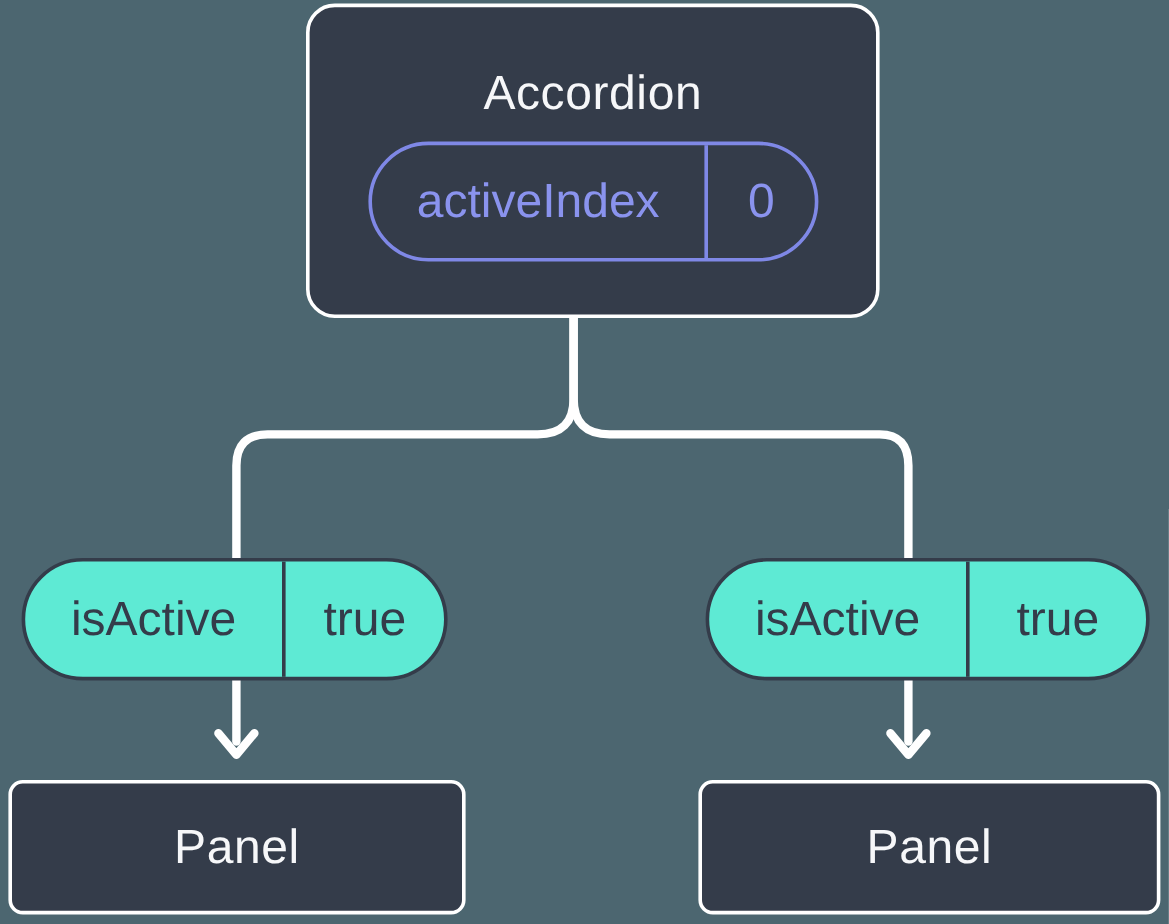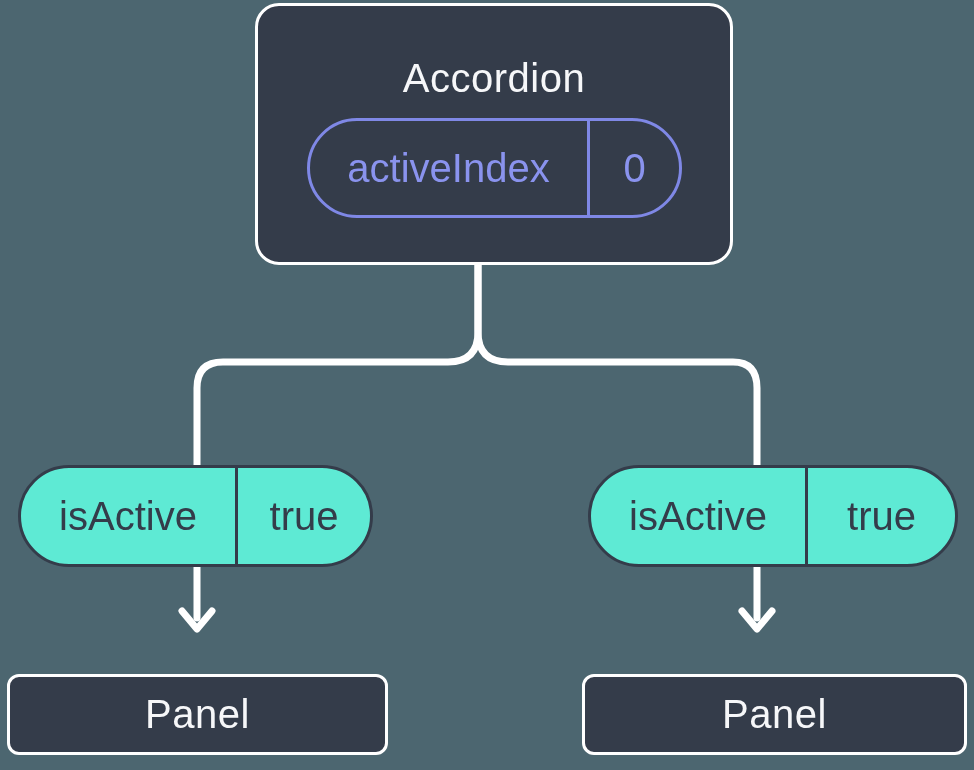--- a/index.html
+++ b/index.html
@@ -98,30 +98,29 @@
   .prop-pill .pill-value {
     flex: 1;
     display: flex;
     align-items: center;
     justify-content: center;
   }
   .prop-pill-left  { left: 18px;  width: 355px; }
   .prop-pill-right { left: 588px; width: 370px; }
   .panel-node {
     top: 650px;
-    height: 81px;
+    height: 112px;
     border-radius: 12px;
     display: flex;
     align-items: center;
     justify-content: center;
     color: #f6f7f9;
     font-size: 40px;
     font-weight: 500;
     letter-spacing: 0.5px;
-    margin-top: 24px;
   }
   .panel-node-left  { left: 7px;   width: 381px; }
   .panel-node-right { left: 582px; width: 385px; }
 </style>
 </head>
 <body>
 
 <div class="canvas">
 
   <svg class="connectors" width="974" height="770" viewBox="0 0 974 770" xmlns="http://www.w3.org/2000/svg">

